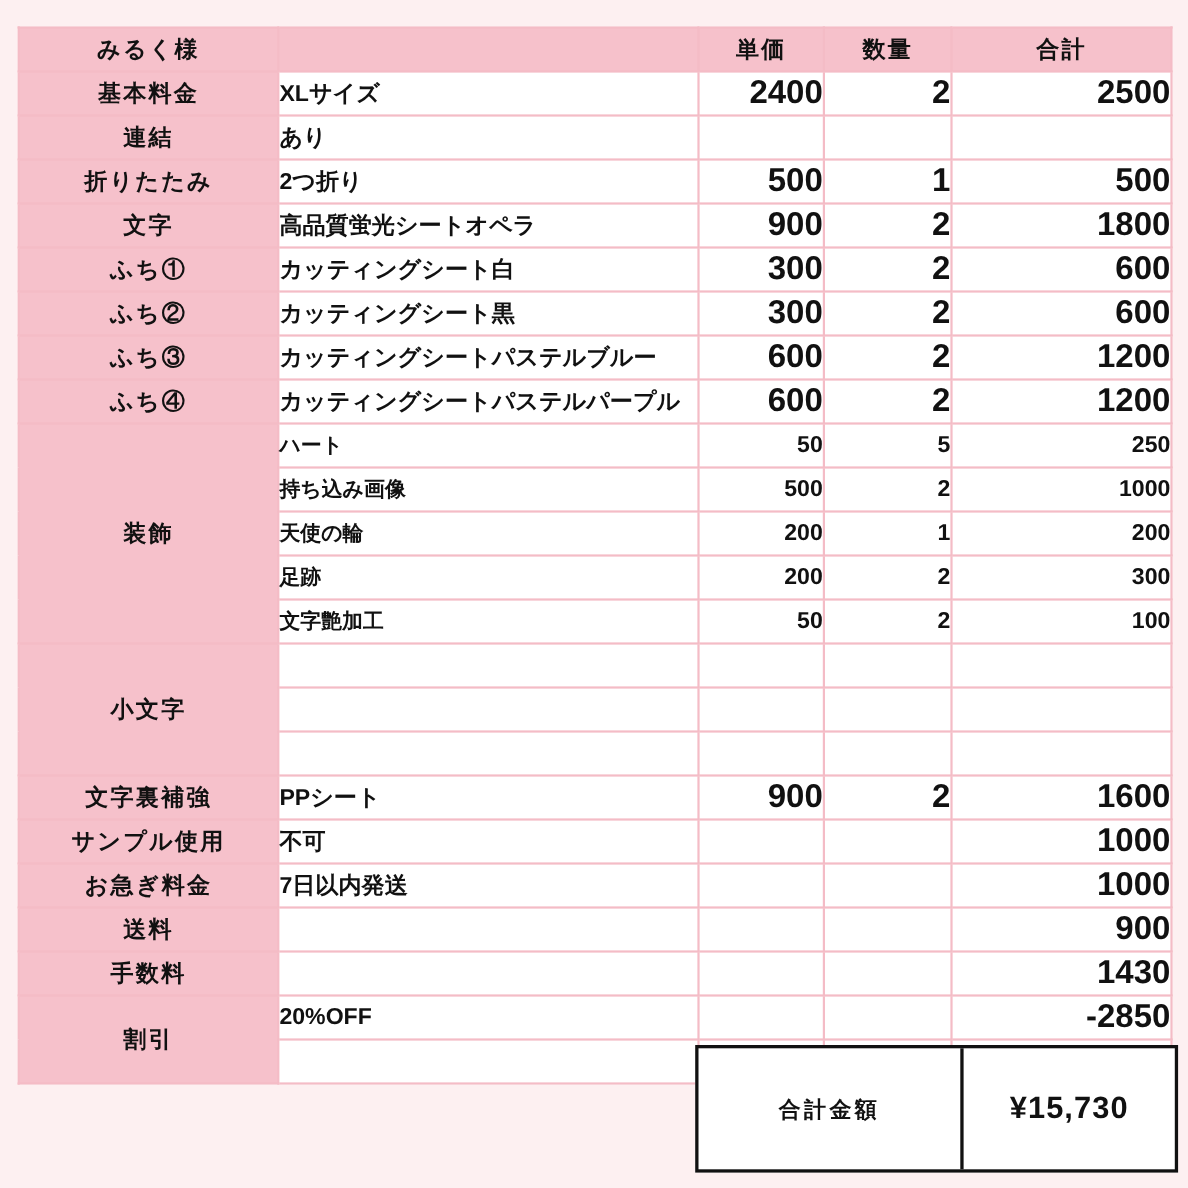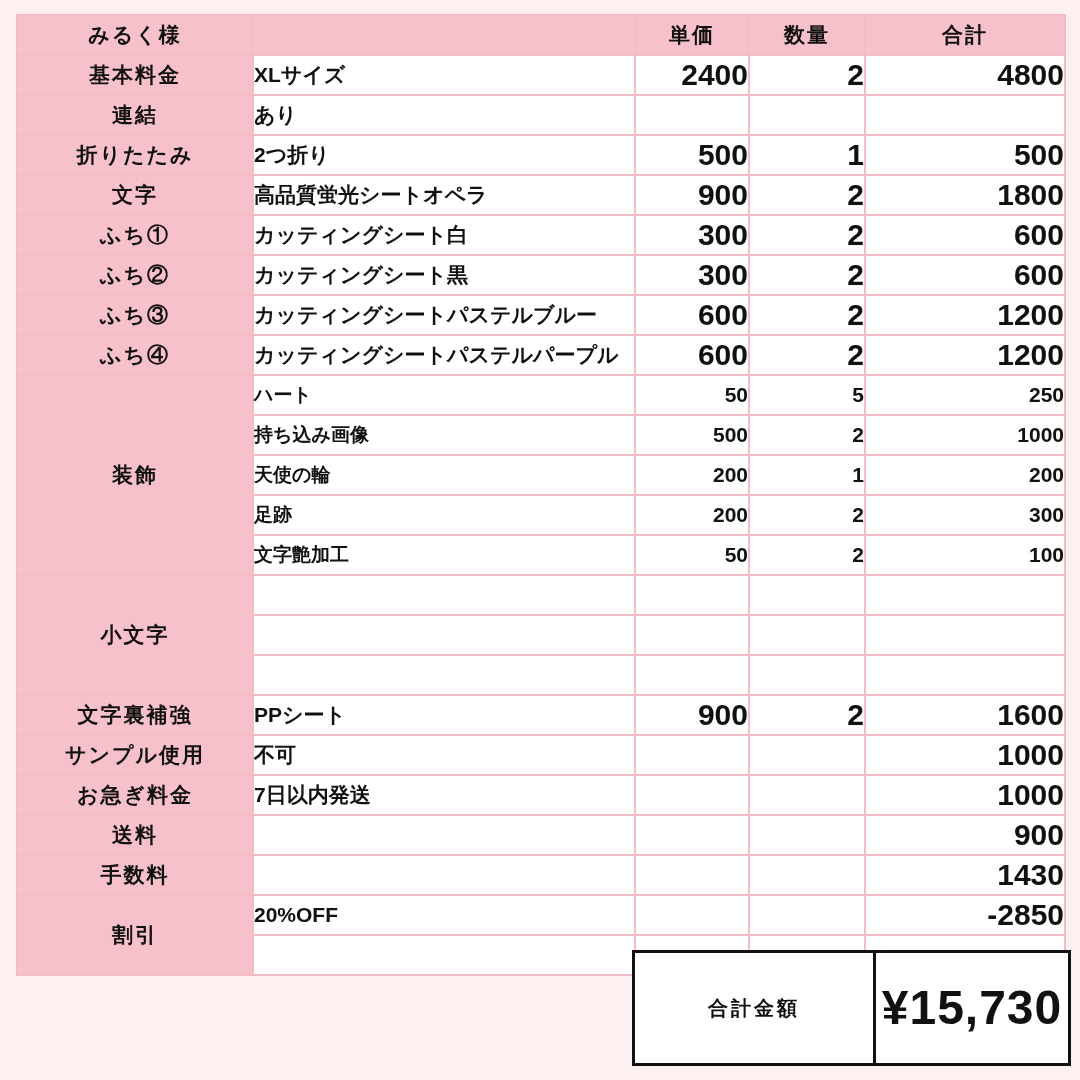--- a/index.html
+++ b/index.html
@@ -11,21 +11,21 @@
     height: 1080px;
     background: #fdf0f1;
     font-family: "Liberation Sans", sans-serif;
     -webkit-font-smoothing: antialiased;
   }
   .sheet {
     position: relative;
     width: 1080px;
     height: 1080px;
     box-sizing: border-box;
-    padding: 14px 16px 0 16px;
+    padding: 24px 16px 0 16px;
   }
   table.quote {
     width: 1048px;
     border-collapse: collapse;
     table-layout: fixed;
     background: #ffffff;
   }
   table.quote td, table.quote th {
     border: 2px solid #f4bcc6;
     padding: 0;
@@ -99,21 +99,21 @@
     letter-spacing: 3px;
     border-right: 3px solid #111111;
     color: #111;
   }
   .total-value {
     width: 192px;
     height: 108px;
     display: flex;
     align-items: center;
     justify-content: center;
-    font-size: 48px;
+    font-size: 28px;
     font-weight: bold;
     letter-spacing: 1px;
     color: #111;
   }
 </style>
 </head>
 <body>
 
 <div class="sheet">
 
@@ -132,21 +132,21 @@
         <td>単価</td>
         <td>数量</td>
         <td>合計</td>
       </tr>
 
       <tr>
         <td class="label">基本料金</td>
         <td class="desc">XLサイズ</td>
         <td class="num big">2400</td>
         <td class="num big">2</td>
-        <td class="num big">4800</td>
+        <td class="num big">2500</td>
       </tr>
       <tr>
         <td class="label">連結</td>
         <td class="desc">あり</td>
         <td class="num big"></td>
         <td class="num big"></td>
         <td class="num big"></td>
       </tr>
       <tr>
         <td class="label">折りたたみ</td>

